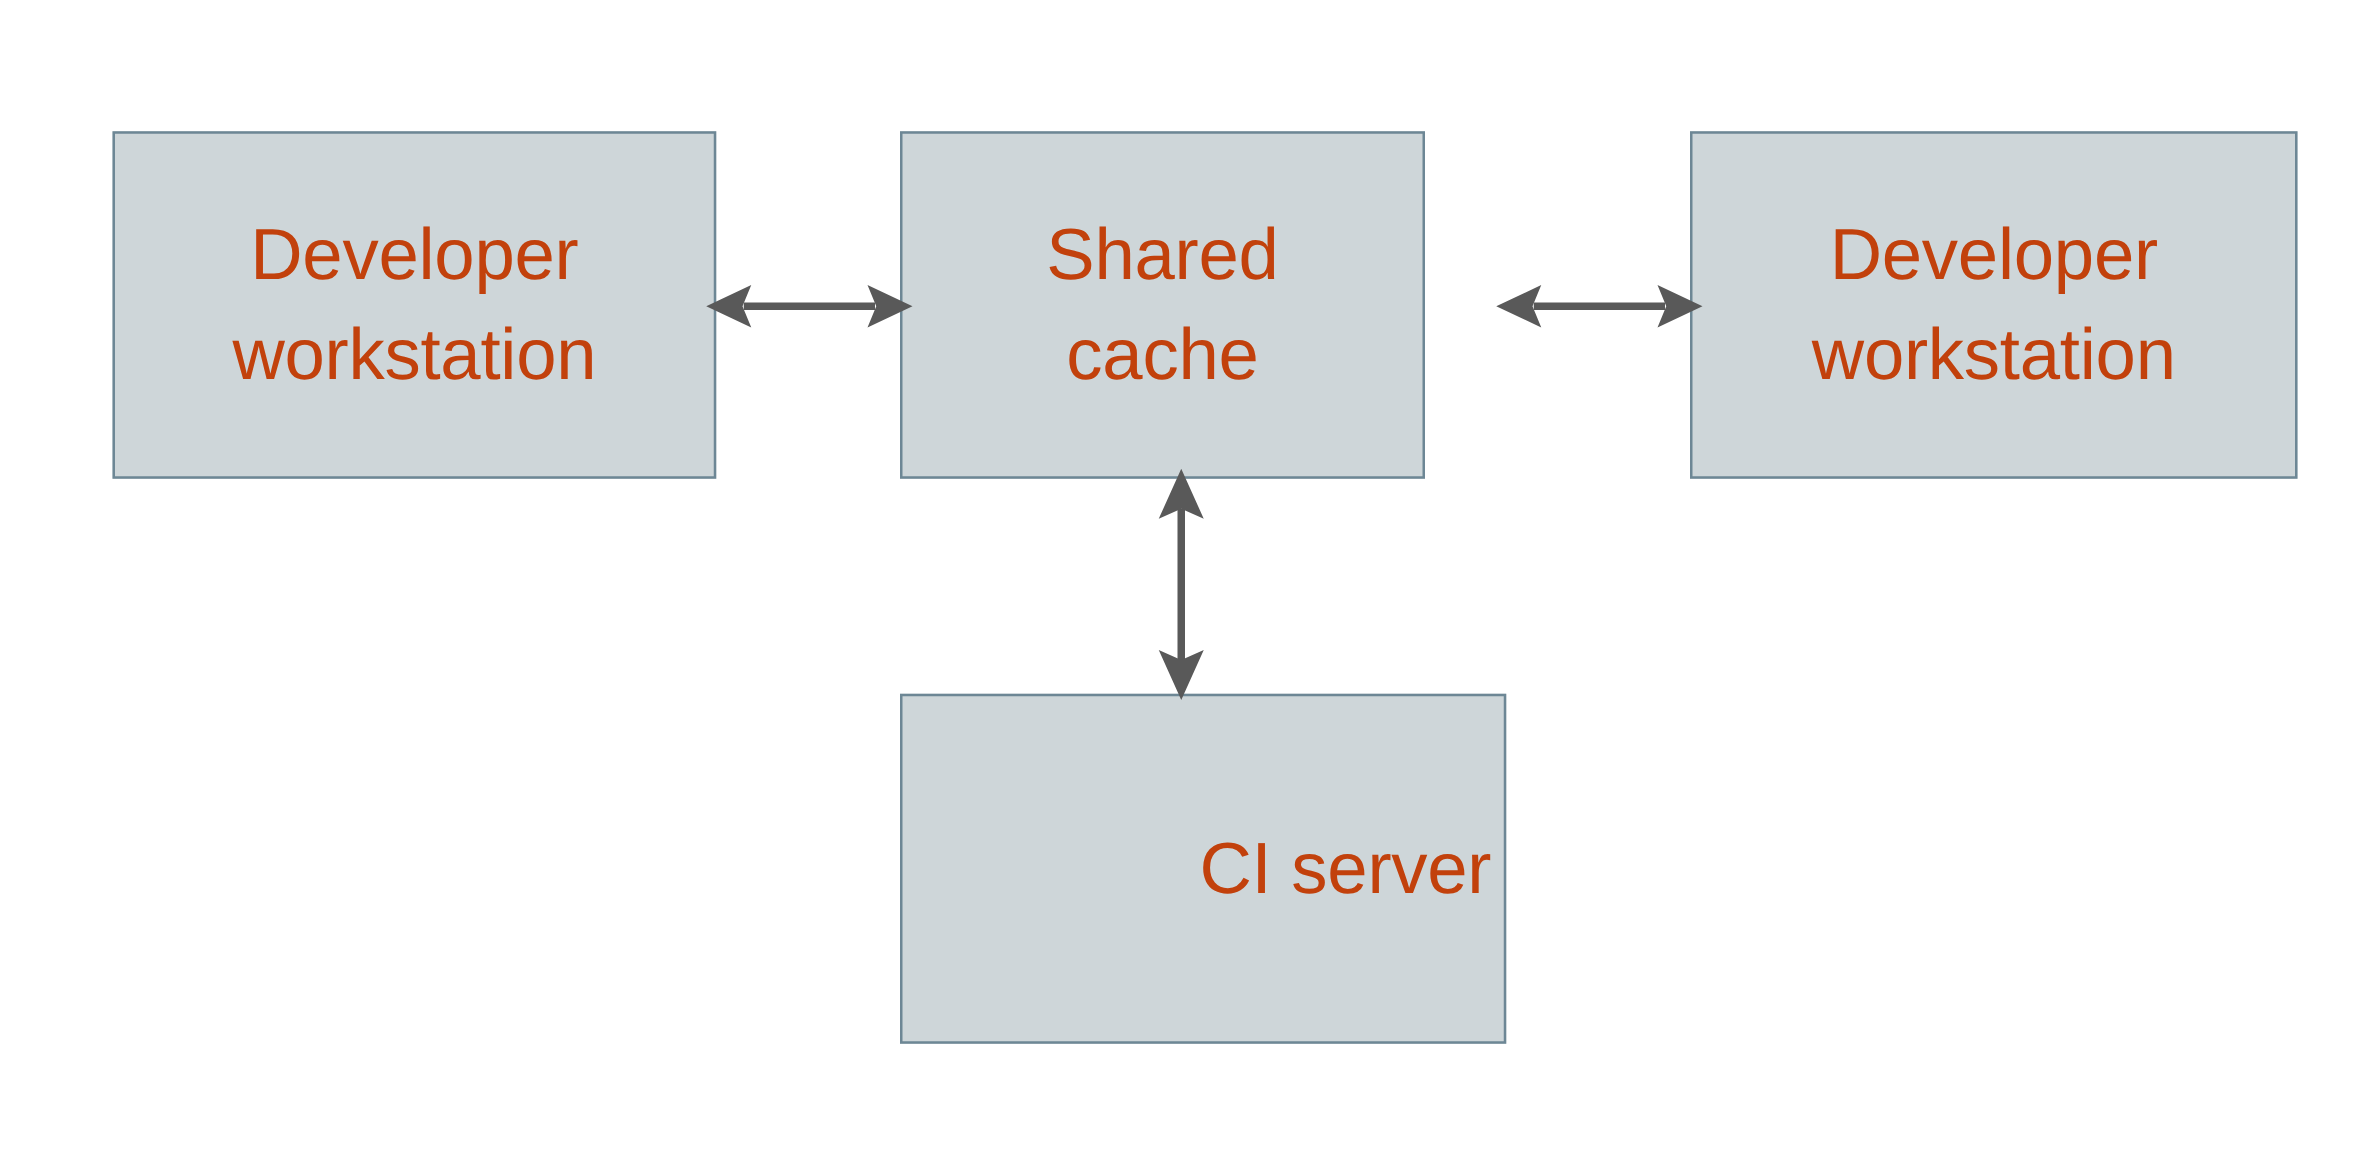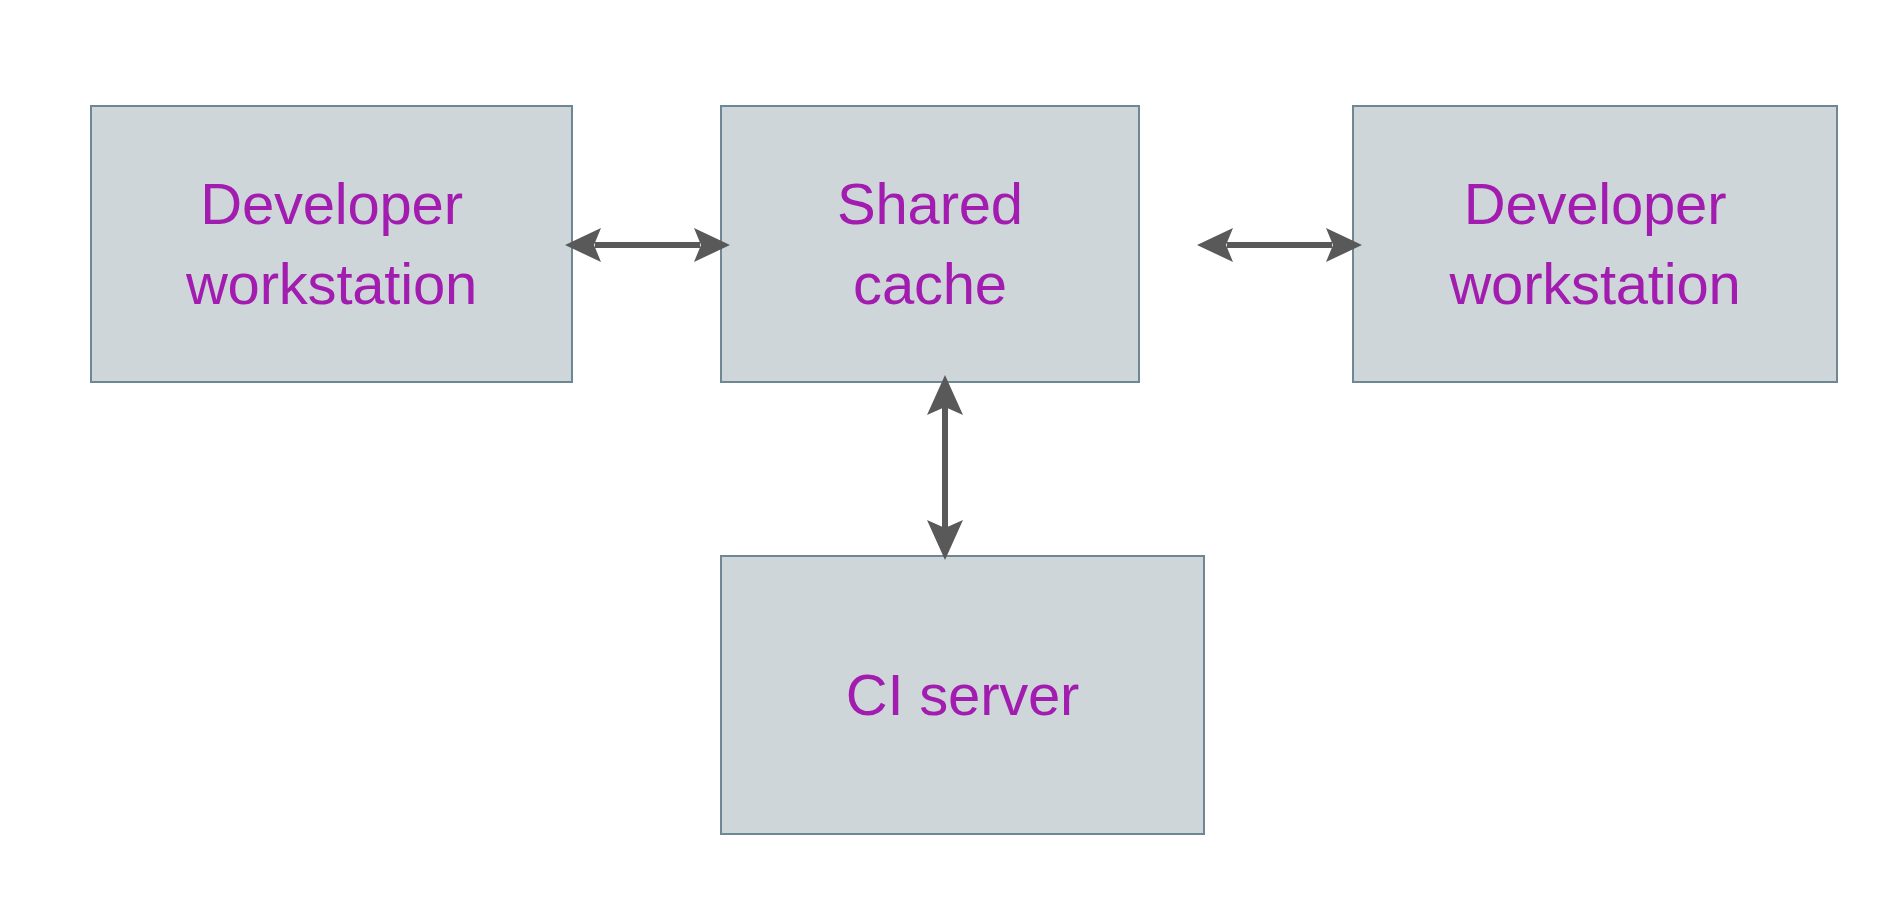--- a/index.html
+++ b/index.html
@@ -25,30 +25,30 @@
     border: 2px solid #6d8795;
     display: flex;
     align-items: center;
     justify-content: center;
     text-align: center;
   }
   .node-label {
     font-family: "Liberation Sans", sans-serif;
     font-size: 58px;
     line-height: 1.38;
-    color: #a21caf;
+    color: #c2410c;
     font-weight: 400;
     letter-spacing: -0.2px;
     white-space: pre-line;
     padding: 0 10px;
   }
   #node-dev-left   { left: 90px;   top: 105px; width: 483px; height: 278px; }
   #node-shared     { left: 720px;  top: 105px; width: 420px; height: 278px; }
   #node-dev-right  { left: 1352px; top: 105px; width: 486px; height: 278px; }
-  #node-ci         { left: 720px;  top: 555px; width: 485px; height: 280px; }
+  #node-ci         { left: 720px;  top: 555px; width: 485px; height: 280px; justify-content: flex-end; }
 
   .edge {
     position: absolute;
     overflow: visible;
   }
   #edge-left-shared  { left: 565px;  top: 215px; width: 165px; height: 60px; }
   #edge-shared-right { left: 1197px; top: 215px; width: 165px; height: 60px; }
   #edge-shared-ci    { left: 915px;  top: 375px; width: 60px;  height: 185px; }
 
   .edge-line { stroke: #595959; stroke-width: 6; fill: none; }

